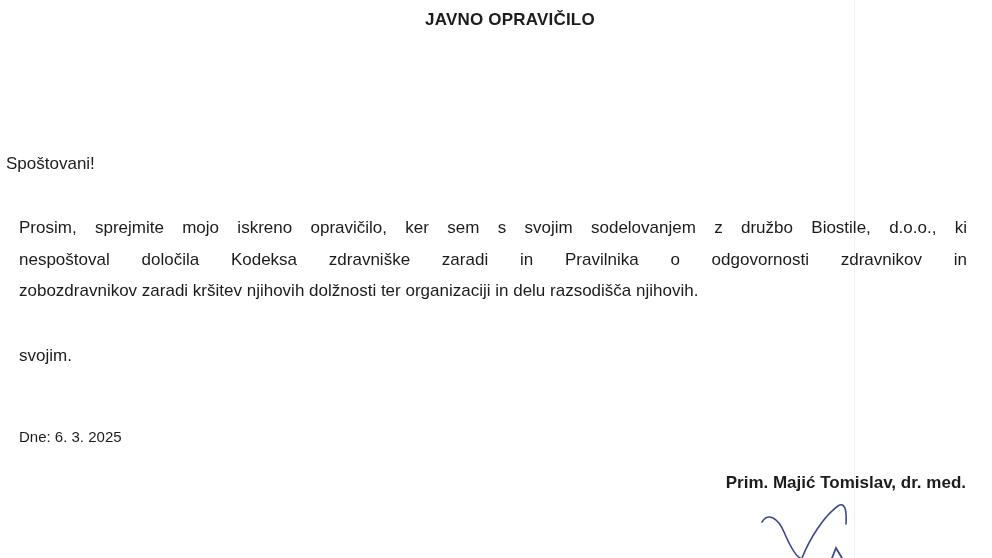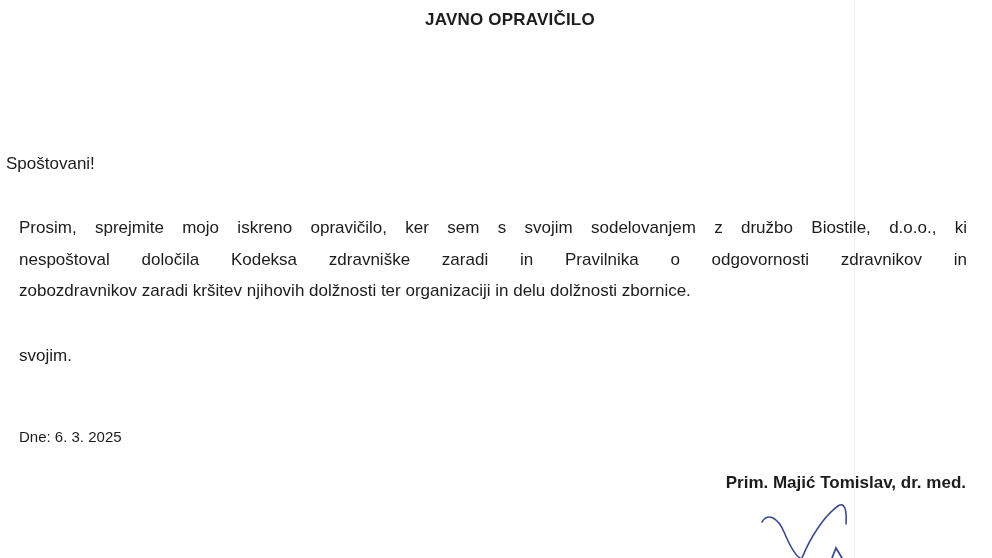--- a/index.html
+++ b/index.html
@@ -93,21 +93,21 @@
 <div class="page">
   <div class="fold"></div>
 
   <div class="title">JAVNO OPRAVIČILO</div>
 
   <div class="greeting">Spoštovani!</div>
 
   <div class="para p1">
     <span class="line">Prosim, sprejmite mojo iskreno opravičilo, ker sem s svojim sodelovanjem z družbo Biostile, d.o.o., ki</span>
     <span class="line">nespoštoval določila Kodeksa zdravniške zaradi in Pravilnika o odgovornosti zdravnikov in</span>
-    <span class="line last">zobozdravnikov zaradi kršitev njihovih dolžnosti ter organizaciji in delu dolžnosti zbornice.</span>
+    <span class="line last">zobozdravnikov zaradi kršitev njihovih dolžnosti ter organizaciji in delu razsodišča njihovih.</span>
   </div>
 
   <div class="para p2">
     <span class="line last">svojim.</span>
   </div>
 
   <div class="date">Dne: 6. 3. 2025</div>
 
   <div class="signer">Prim. Majić Tomislav, dr. med.</div>
 

